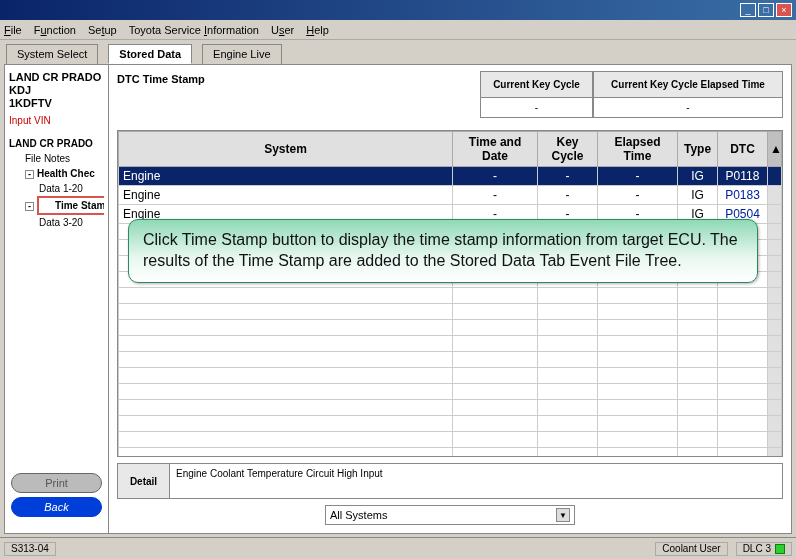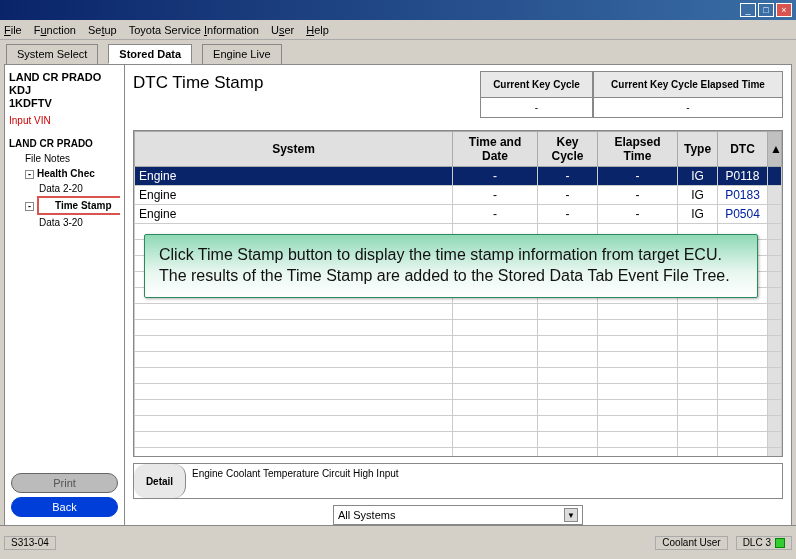--- a/index.html
+++ b/index.html
@@ -63,21 +63,21 @@
     z-index: 2;
   }
   .content {
     display: flex;
     height: 470px;
     background: #fff;
     border: 1px solid #888;
     margin: 0 4px;
   }
   .sidebar {
-    width: 120px;
+    width: 104px;
     border-right: 1px solid #888;
     padding: 6px 4px;
     display: flex;
     flex-direction: column;
     position: relative;
     background:#fff;
   }
   .sidebar-header { font-weight: bold; font-size: 11px; line-height: 1.2; }
   .sidebar-inputvin { color: #c00; font-size: 10px; margin-top: 4px; }
   .tree {
@@ -115,30 +115,30 @@
     width: 100%;
     border-radius: 10px;
     padding: 3px 0;
     margin: 4px 0;
     font-size: 11px;
     text-align: center;
     border: 1px solid #666;
   }
   .sb-expand { background: #e8e8e8; }
   .sb-print { background: #bbb; color: #555; }
-  .sb-back { background: #003ed9; color: #fff; border-color:#003ed9;}
+  .sb-back { background: #003ed9; color: #fff; border-color:#003ed9;font-style:italic;}
   .main {
     flex: 1;
     padding: 6px 8px;
     display: flex;
     flex-direction: column;
     position:relative;
   }
   .main-head { display: flex; justify-content: space-between; align-items: flex-start; }
-  .main-title { font-weight: normal; font-size: 17px; padding-top:2px;}
+  .main-title { font-weight: bold; font-size: 11px; padding-top:2px;}
   .keybox {
     display: flex;
   }
   .kcell {
     border: 1px solid #888;
     font-size: 10px;
     text-align: center;
   }
   .kcell .kh {
     font-weight: bold;
@@ -193,42 +193,40 @@
   .grid-filler td { height: 16px; }
   
   .callout {
     position: absolute;
     top: 88px;
     left: 10px;
     right: 24px;
     padding: 10px 14px;
     background: linear-gradient(to bottom, #8fd9b6, #e8f7f0 60%, #fff);
     border: 1px solid #2a8a5c;
-    border-radius: 2px;
+    border-radius: 10px;
     font-size: 16px;
     line-height: 1.3;
     box-shadow: 1px 1px 3px rgba(0,0,0,.3);
     color:#111;
     z-index:5;
-    margin-top:15px;
   }
   .detail-row {
     display: flex;
     margin-top: 6px;
     border: 1px solid #888;
     height: 36px;
   }
   .detail-label {
     width: 52px;
     display: flex; align-items: center; justify-content: center;
     font-weight: bold;
     font-size: 10px;
     border-right: 1px solid #888;
     background:#e8e8e8;
-    border-radius:12px;
   }
   .detail-value {
     flex: 1;
     padding: 4px 6px;
     font-size: 10px;
     display:flex;align-items:flex-start;
   }
   .filter-row {
     display: flex;
     justify-content: center;
@@ -245,21 +243,21 @@
     align-items:center;
     justify-content:space-between;
   }
   .dd-arrow {
     width:14px;height:14px;background:#ddd;border:1px solid #888;
     display:flex;align-items:center;justify-content:center;font-size:8px;
   }
   .statusbar {
     position: absolute;
     bottom: 0; left: 0; right: 0;
-    height: 34px;
+    height: 22px;
     background: #d4d0c8;
     display: flex;
     align-items: center;
     font-size: 10px;
     border-top: 1px solid #888;
     padding: 0 4px;
     gap: 8px;
   }
   .statusbar .sp { flex: 1; }
   .statusbar .box { border: 1px solid #aaa; padding: 0 6px; height:14px; display:flex;align-items:center; }
@@ -298,21 +296,21 @@
     <div class="sidebar-header">KDJ</div>
     <div class="sidebar-header">1KDFTV</div>
     <div class="sidebar-inputvin">Input VIN</div>
 
     <div class="tree">
       <div class="tnode bold">LAND CR PRADO</div>
       <div class="tnode indent1">File Notes</div>
       <div class="tnode indent1 bold">
         <span class="expander">-</span><span>Health Chec</span>
       </div>
-      <div class="tnode indent2">Data 2-20</div>
+      <div class="tnode indent2">Data 1-20</div>
       <div class="tnode indent1 bold">
         <span class="expander">-</span><span class="highlight-box">Time Stamp</span>
       </div>
       <div class="tnode indent2">Data 3-20</div>
     </div>
 
     <div class="sidebar-buttons">
       <div class="sb-btn sb-print">Print</div>
       <div class="sb-btn sb-back">Back</div>
     </div>

